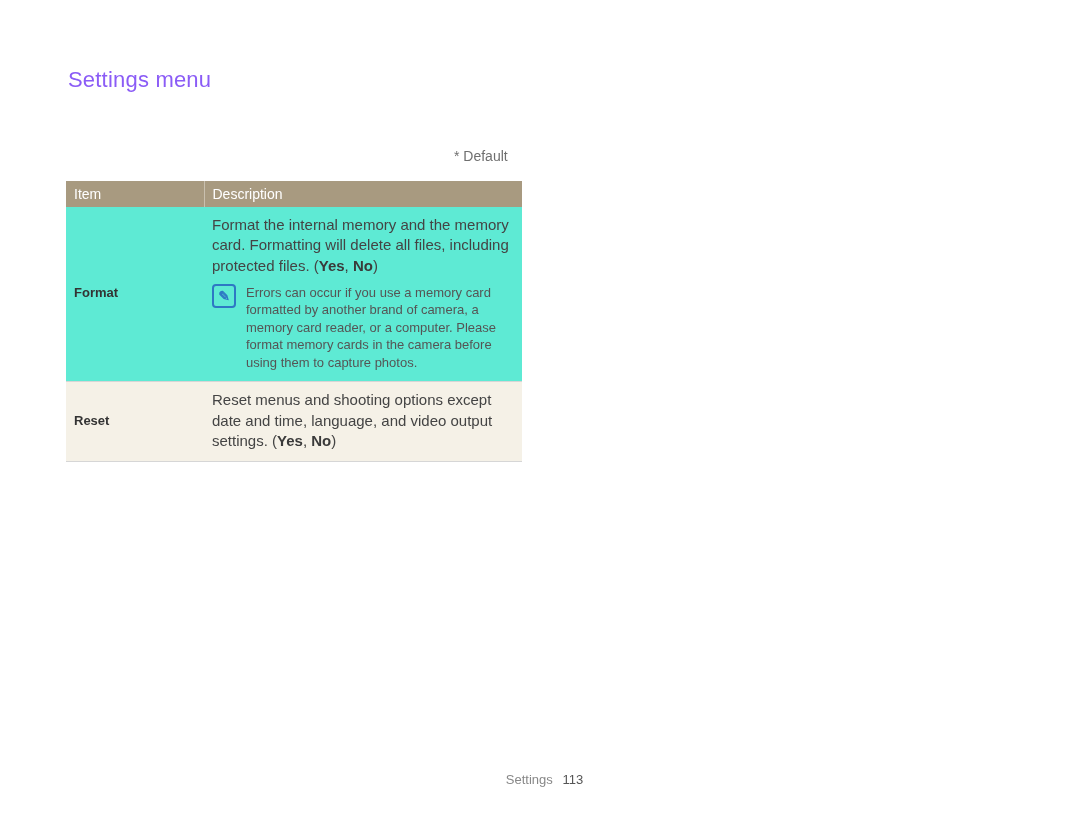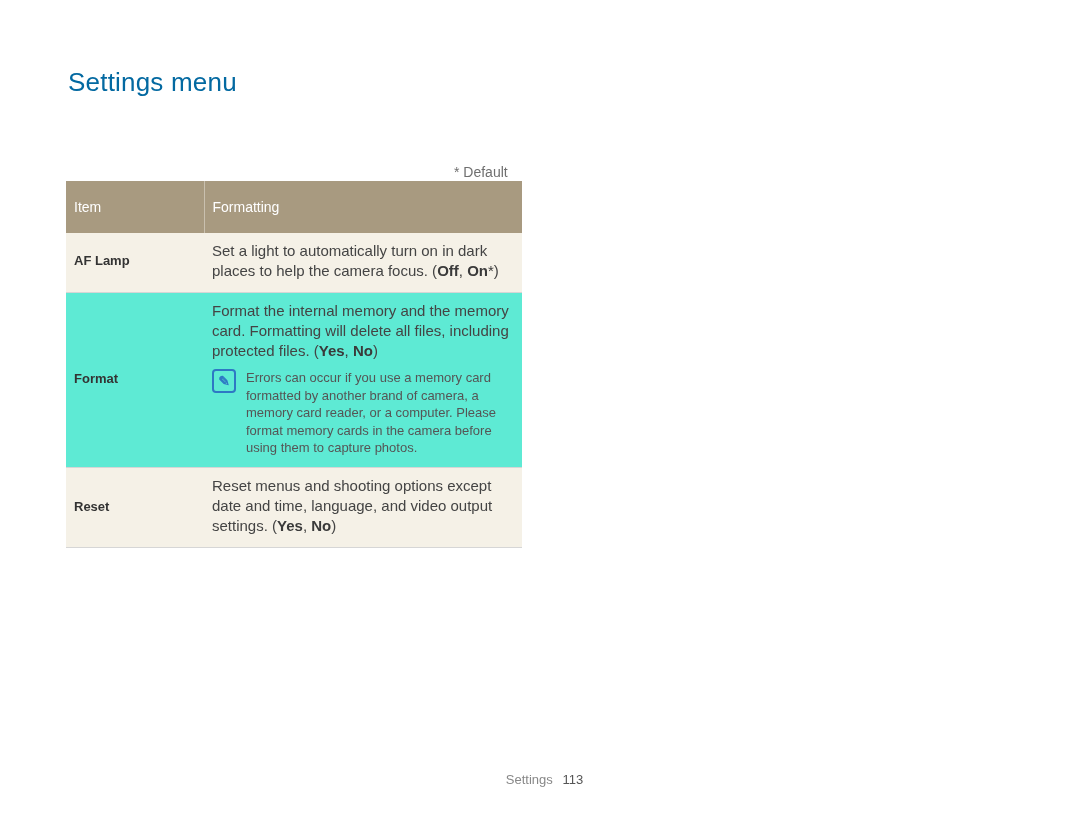--- a/index.html
+++ b/index.html
@@ -1,25 +1,25 @@
 <!DOCTYPE html>
 <html><head>
 <meta charset="utf-8">
 <style>
   html,body{margin:0;padding:0;width:1080px;height:815px;background:#fff;
     font-family:Arial,Helvetica,sans-serif;color:#3a3a3a;}
   .page{position:relative;width:1080px;height:815px;}
-  .title{position:absolute;left:68px;top:67px;font-size:26px;
-    color:#0369a1;font-weight:300;letter-spacing:.2px;font-family:Arial,Helvetica,sans-serif;}
-  .default-note{position:absolute;left:454px;top:164px;font-size:14px;
+  .title{position:absolute;left:68px;top:67px;font-size:22px;
+    color:#8b5cf6;font-weight:300;letter-spacing:.2px;font-family:Arial,Helvetica,sans-serif;}
+  .default-note{position:absolute;left:454px;top:148px;font-size:14px;
     color:#6f6f6f;}
   .tbl{position:absolute;left:66px;top:181px;width:456px;
     border-collapse:collapse;}
   .tbl th{background:#a89a80;color:#fff;font-weight:400;text-align:left;
-    font-size:14px;padding:18px 8px;}
+    font-size:14px;padding:5px 8px;}
   .tbl th.c1{width:120px;border-right:1px solid #c9c0af;}
   .tbl td{vertical-align:middle;font-size:15px;line-height:1.35;
     padding:8px 10px 10px 8px;border-bottom:1px solid #d6d6d6;}
   .tbl td.c1{width:120px;font-size:13px;font-weight:700;color:#333;
     vertical-align:middle;}
   .tbl tr.alt td{background:#f5f1e7;}
   .tbl tr.plain td{background:#5eead4;}
   .desc{color:#444;font-size:15px;}
   .opts .b{font-weight:700;}
   .note-row{display:flex;align-items:flex-start;margin-top:8px;}
@@ -38,29 +38,23 @@
 <div class="page">
 
   <div class="title">Settings menu</div>
 
   <div class="default-note">* Default</div>
 
   <table class="tbl">
     <tbody>
         <tr>
       <th class="c1">Item</th>
-      <th>Formatting</th>
+      <th>Description</th>
     </tr>
 
-    <tr class="alt">
-      <td class="c1">AF Lamp</td>
-      <td>
-        <span class="desc">Set a light to automatically turn on in dark places to help the camera focus. (</span><span class="opts"><span class="b">Off</span><span>, </span><span class="b">On</span><span>*</span></span><span class="desc">)</span>
-      </td>
-    </tr>
 
     <tr class="plain">
       <td class="c1">Format</td>
       <td>
         <span class="desc">Format the internal memory and the memory card. Formatting will delete all files, including protected files. (</span><span class="opts"><span class="b">Yes</span><span>, </span><span class="b">No</span></span><span class="desc">)</span>
         <div class="note-row">
           <div class="note-icon">✎</div>
           <div class="note-text">Errors can occur if you use a memory card formatted by another brand of camera, a memory card reader, or a computer. Please format memory cards in the camera before using them to capture photos.</div>
         </div>
       </td>

